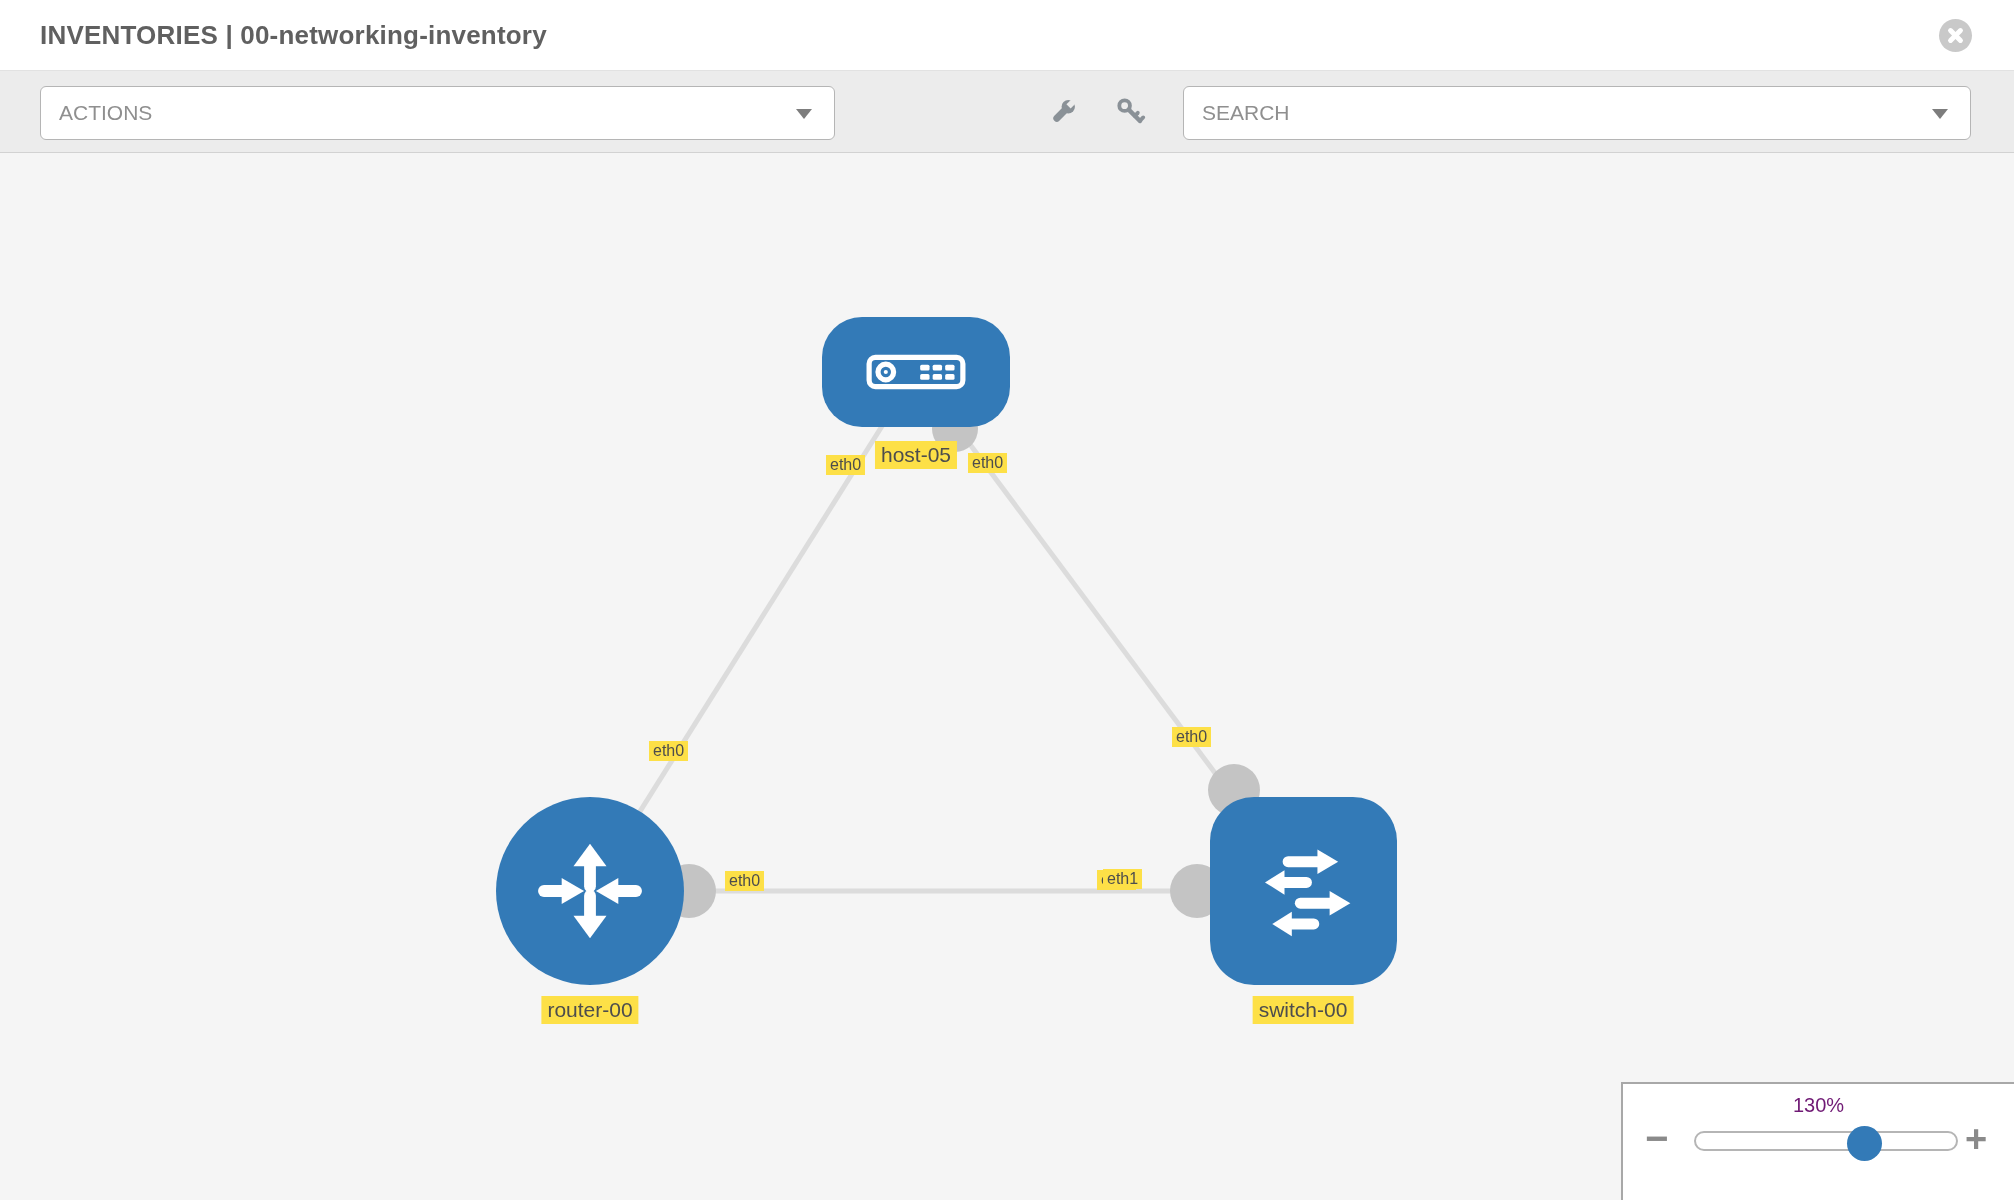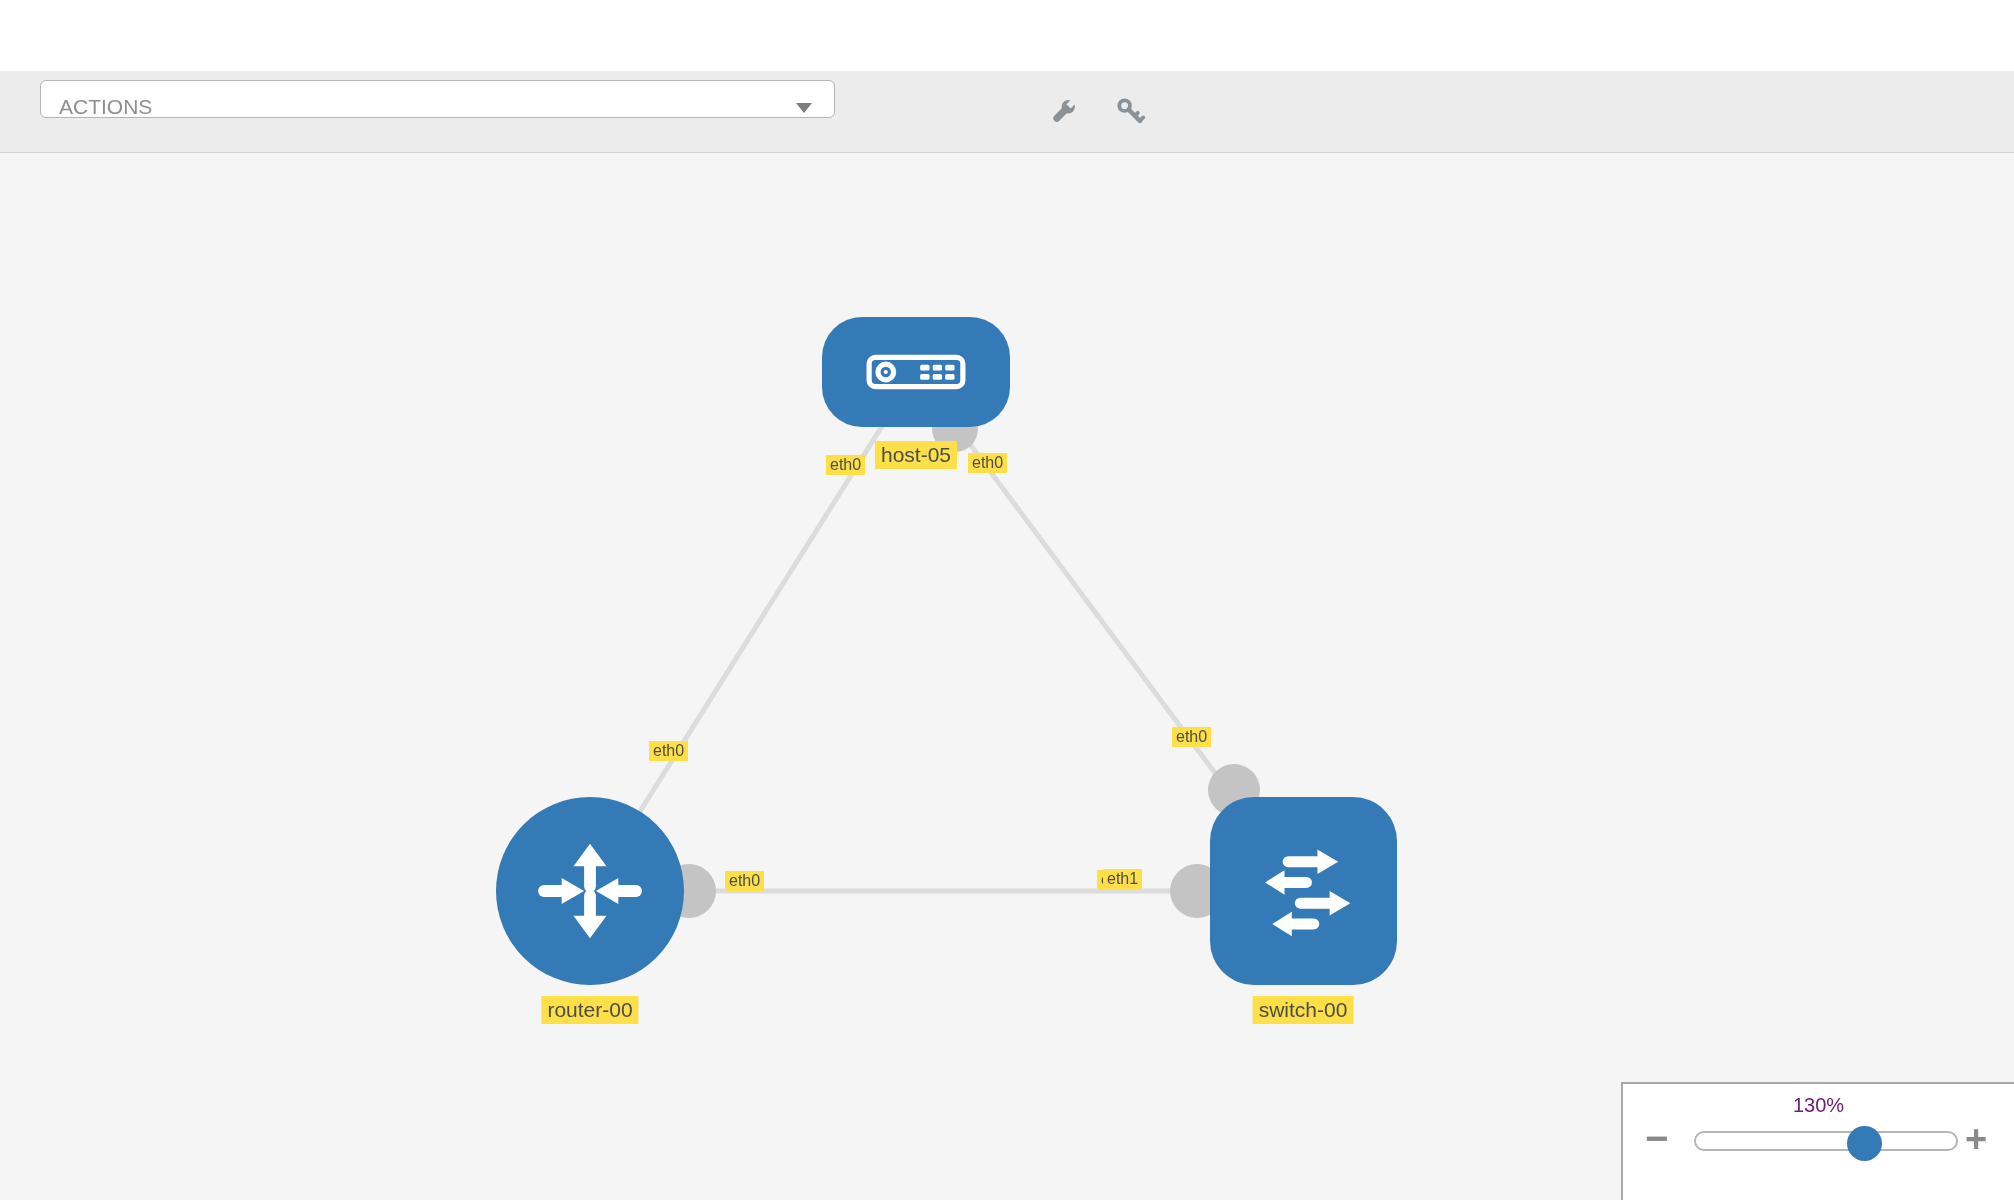--- a/index.html
+++ b/index.html
@@ -13,21 +13,21 @@
               font-size:26px;font-weight:700;color:#606060;letter-spacing:.2px;}
   .close-btn{position:absolute;right:42px;top:19px;width:33px;height:33px;border-radius:50%;
              background:#c9c9c9;cursor:pointer;}
   .close-btn .bar{position:absolute;left:7px;top:14px;width:19px;height:5px;background:#fff;border-radius:2.5px;}
   .close-btn .bar.a{transform:rotate(45deg);}
   .close-btn .bar.b{transform:rotate(-45deg);}
 
   
   .toolbar{position:absolute;left:0;top:71px;width:100%;height:81px;background:#ececec;
            border-bottom:1px solid #d2d2d2;}
-  .select-box{position:absolute;top:9px;height:38px;background:#fff;border:1px solid #b5b5b5;
+  .select-box{position:absolute;top:15px;height:54px;background:#fff;border:1px solid #b5b5b5;
               border-radius:6px;box-sizing:border-box;cursor:pointer;}
   .select-box .sel-label{position:absolute;left:18px;top:0;line-height:52px;font-size:21px;color:#8f8f8f;}
   .caret{position:absolute;right:22px;top:22px;width:0;height:0;
          border-left:8px solid transparent;border-right:8px solid transparent;
          border-top:10px solid #7d7d7d;}
   .actions-select{left:40px;width:795px;}
   .search-select{left:1183px;width:788px;}
   .tool-icon{position:absolute;top:24px;width:34px;height:34px;cursor:pointer;}
   .wrench{left:1046px;}
   .key{left:1114px;}
@@ -57,20 +57,27 @@
   .zoom-track{position:absolute;left:71px;top:47px;width:264px;height:20px;border:2px solid #b5b5b5;
               border-radius:12px;background:#fff;box-sizing:border-box;cursor:pointer;}
   .zoom-thumb{position:absolute;left:224px;top:42px;width:35px;height:35px;border-radius:50%;
               background:#337ab7;cursor:grab;}
 </style>
 </head>
 <body>
 
 <div class="screen">
 
+  <div class="header">
+    <div class="page-title">INVENTORIES | 00-networking-inventory</div>
+    <div class="close-btn">
+      <span class="bar a"></span>
+      <span class="bar b"></span>
+    </div>
+  </div>
 
   <div class="toolbar">
     <div class="select-box actions-select">
       <span class="sel-label">ACTIONS</span>
       <span class="caret"></span>
     </div>
 
     <svg class="tool-icon wrench" viewBox="0 0 32 32">
       <g transform="rotate(45 16 16)">
         <circle cx="16" cy="9" r="6.3" fill="#8a9197"></circle>
@@ -81,20 +88,24 @@
 
     <svg class="tool-icon key" viewBox="0 0 32 32">
       <g stroke="#8a9197" fill="none" stroke-linecap="round">
         <circle cx="10" cy="10" r="5" stroke-width="3.6"></circle>
         <line x1="13.8" y1="13.8" x2="24.5" y2="24.5" stroke-width="4.2"></line>
         <line x1="24.3" y1="24.3" x2="27.5" y2="21.1" stroke-width="3.6"></line>
         <line x1="19.6" y1="19.6" x2="22.4" y2="16.8" stroke-width="3.6"></line>
       </g>
     </svg>
 
+    <div class="select-box search-select">
+      <span class="sel-label">SEARCH</span>
+      <span class="caret"></span>
+    </div>
   </div>
 
   <div class="canvas">
 
     <svg class="net-svg" width="2014" height="1047">
 
       <line x1="916" y1="219" x2="590" y2="738" stroke="#dcdcdc" stroke-width="5"></line>
       <line x1="916" y1="219" x2="1303" y2="738" stroke="#dcdcdc" stroke-width="5"></line>
       <line x1="590" y1="738" x2="1303" y2="738" stroke="#dcdcdc" stroke-width="5"></line>
 

